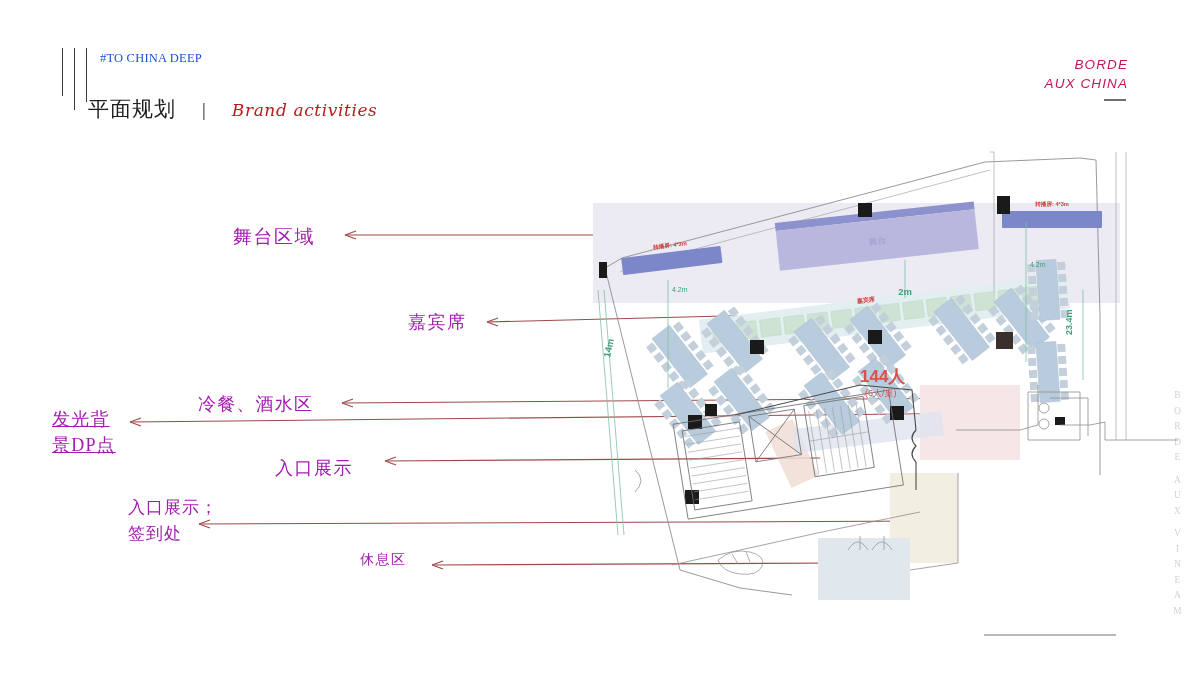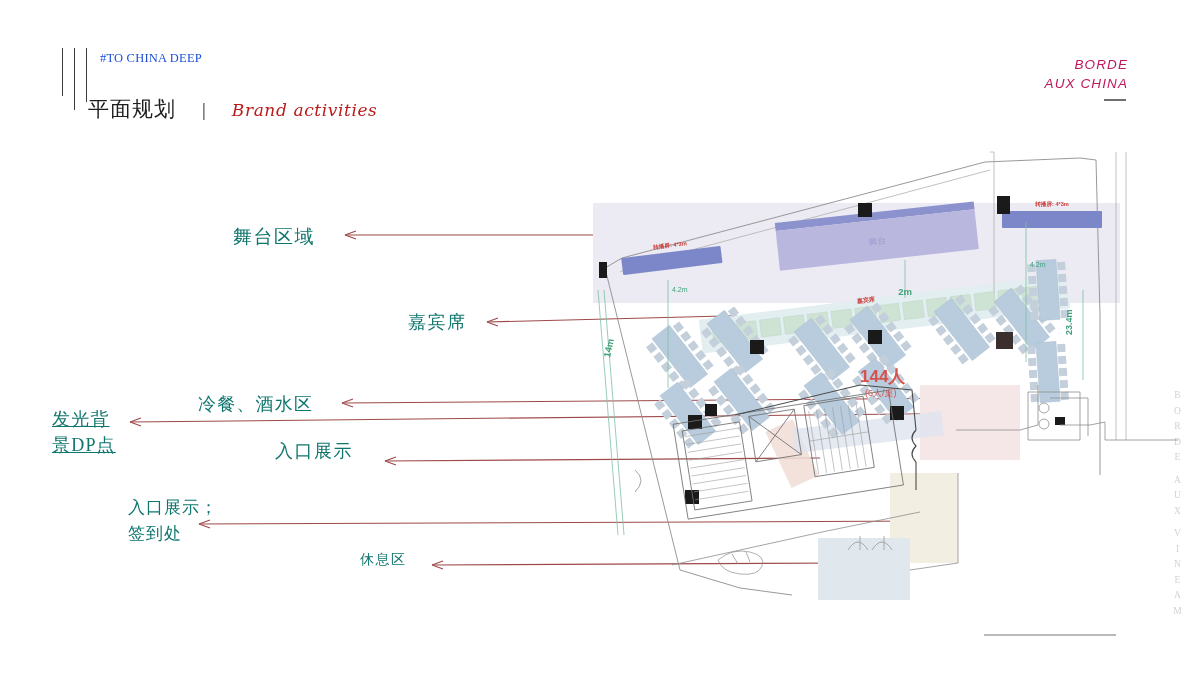--- a/index.html
+++ b/index.html
@@ -49,26 +49,26 @@
     position:absolute;right:14px;top:388px;
     font-family:"Liberation Serif",serif;font-size:9.5px;color:#d2d2d2;
     letter-spacing:1px;line-height:15.5px;text-align:center;width:16px;
   }
   .vwater span{display:block;}
   .vwater .gap{height:7px;}
 
   .foot-rule{position:absolute;right:84px;top:634px;width:132px;height:2px;background:#b9b9b9;}
 
   
-  .cl{position:absolute;font-family:"Liberation Serif",serif;color:#0f766e;white-space:pre;}
+  .cl{position:absolute;font-family:"Liberation Serif",serif;color:#a21caf;white-space:pre;}
   .cl-l1{left:233px;top:224px;font-size:19px;letter-spacing:1.5px;}
   .cl-l2{left:408px;top:310px;font-size:18px;letter-spacing:1.5px;}
   .cl-l3{left:198px;top:392px;font-size:18px;letter-spacing:1.2px;}
   .cl-l4{left:52px;top:406px;font-size:18px;letter-spacing:1.2px;line-height:26px;text-decoration:underline;}
-  .cl-l5{left:275px;top:439px;font-size:18px;letter-spacing:1.5px;}
+  .cl-l5{left:275px;top:456px;font-size:18px;letter-spacing:1.5px;}
   .cl-l6{left:128px;top:495px;font-size:17px;letter-spacing:1px;line-height:26px;}
   .cl-l7{left:360px;top:551px;font-size:14px;letter-spacing:1.5px;}
 
   
   .arrows{position:absolute;inset:0;pointer-events:none;}
 
   
   .plan{position:absolute;left:560px;top:140px;width:630px;height:470px;}
   .plan svg{position:absolute;left:0;top:0;}
 </style>

